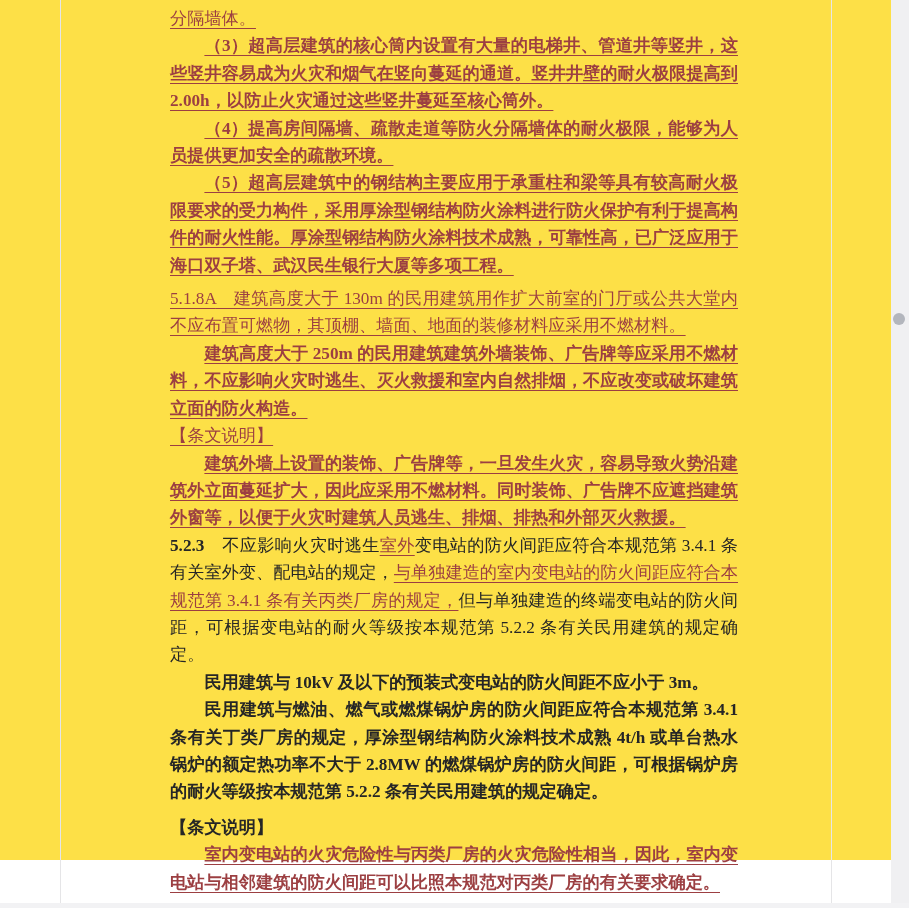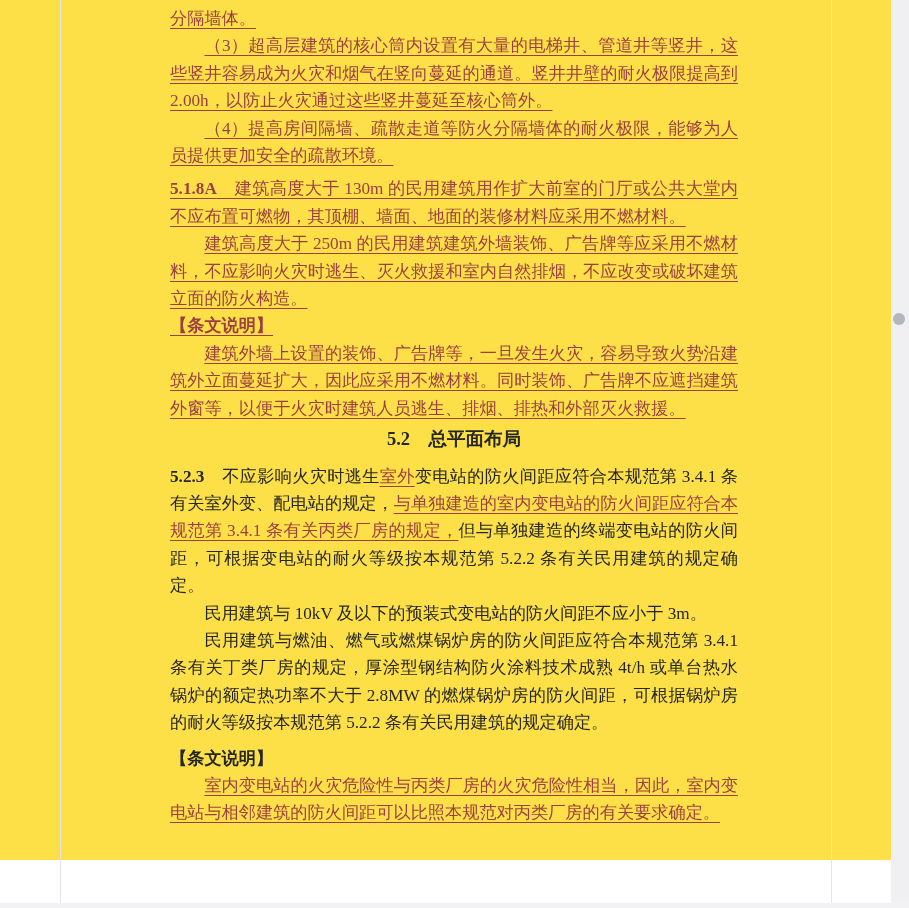--- a/index.html
+++ b/index.html
@@ -56,63 +56,63 @@
     position: absolute;
     left: 170px;
     top: 5px;
     width: 568px;
     font-size: 17.2px;
     line-height: 27.4px;
     text-align: justify;
     color: #262626;
   }
   .para { margin: 0; }
-  .para.indent { text-indent: 2em; }
+  .para.indent { text-indent: 2em; font-weight: bold; }
   .para.heading {
     text-align: center;
     text-indent: 0;
     font-weight: bold;
     font-size: 18.5px;
     margin-top: 4px;
     margin-bottom: 9px;
   }
   
   .r {
     color: #9c3f42;
     text-decoration: underline;
     text-decoration-thickness: 1px;
     text-underline-offset: 4px;
   }
   .rb {
     color: #9c3f42;
-    font-weight: bold;
+    font-weight: normal;
     text-decoration: underline;
     text-decoration-thickness: 1px;
     text-underline-offset: 4px;
   }
   .k  { color: #262626; }
   .kb { color: #262626; font-weight: bold; }
 </style>
 </head>
 <body>
 
 <div class="viewport">
   <div class="page-edge left"></div>
   <div class="page-edge right"></div>
   <div class="gutter-right"></div>
   <div class="gutter-bottom"></div>
   <div class="scroll-dot"></div>
   <div class="content" id="doc-content">
       <div class="para body"><span class="r">分隔墙体。</span></div>
       <div class="para body indent"><span class="r">（3）超高层建筑的核心筒内设置有大量的电梯井、管道井等竖井，这些竖井容易成为火灾和烟气在竖向蔓延的通道。竖井井壁的耐火极限提高到 2.00h，以防止火灾通过这些竖井蔓延至核心筒外。</span></div>
       <div class="para body indent"><span class="r">（4）提高房间隔墙、疏散走道等防火分隔墙体的耐火极限，能够为人员提供更加安全的疏散环境。</span></div>
+      <div class="para body indent"><span class="r">（5）超高层建筑中的钢结构主要应用于承重柱和梁等具有较高耐火极限要求的受力构件，采用厚涂型钢结构防火涂料进行防火保护有利于提高构件的耐火性能。厚涂型钢结构防火涂料技术成熟，可靠性高，已广泛应用于海口双子塔、武汉民生银行大厦等多项工程。</span></div>
       <div class="para clause" style="margin-top: 6px;"><span class="rb">5.1.8A</span><span class="r">　建筑高度大于 130m 的民用建筑用作扩大前室的门厅或公共大堂内不应布置可燃物，其顶棚、墙面、地面的装修材料应采用不燃材料。</span></div>
       <div class="para body indent"><span class="r">建筑高度大于 250m 的民用建筑建筑外墙装饰、广告牌等应采用不燃材料，不应影响火灾时逃生、灭火救援和室内自然排烟，不应改变或破坏建筑立面的防火构造。</span></div>
       <div class="para label"><span class="rb">【条文说明】</span></div>
       <div class="para body indent"><span class="r">建筑外墙上设置的装饰、广告牌等，一旦发生火灾，容易导致火势沿建筑外立面蔓延扩大，因此应采用不燃材料。同时装饰、广告牌不应遮挡建筑外窗等，以便于火灾时建筑人员逃生、排烟、排热和外部灭火救援。</span></div>
-      <div class="para heading" style="margin-top: 4px;"><span class="kb">5.2　总平面布局</span></div>
       <div class="para clause"><span class="kb">5.2.3</span><span class="k">　不应影响火灾时逃生</span><span class="r">室外</span><span class="k">变电站的防火间距应符合本规范第 3.4.1 条有关室外变、配电站的规定，</span><span class="r">与单独建造的室内变电站的防火间距应符合本规范第 3.4.1 条有关丙类厂房的规定，</span><span class="k">但与单独建造的终端变电站的防火间距，可根据变电站的耐火等级按本规范第 5.2.2 条有关民用建筑的规定确定。</span></div>
       <div class="para body indent"><span class="k">民用建筑与 10kV 及以下的预装式变电站的防火间距不应小于 3m。</span></div>
       <div class="para body indent"><span class="k">民用建筑与燃油、燃气或燃煤锅炉房的防火间距应符合本规范第 3.4.1 条有关丁类厂房的规定，厚涂型钢结构防火涂料技术成熟 4t/h 或单台热水锅炉的额定热功率不大于 2.8MW 的燃煤锅炉房的防火间距，可根据锅炉房的耐火等级按本规范第 5.2.2 条有关民用建筑的规定确定。</span></div>
       <div class="para label" style="margin-top: 8px;"><span class="kb">【条文说明】</span></div>
       <div class="para body indent"><span class="r">室内变电站的火灾危险性与丙类厂房的火灾危险性相当，因此，室内变电站与相邻建筑的防火间距可以比照本规范对丙类厂房的有关要求确定。</span></div>
     </div>
 </div>
 
 </body></html>

